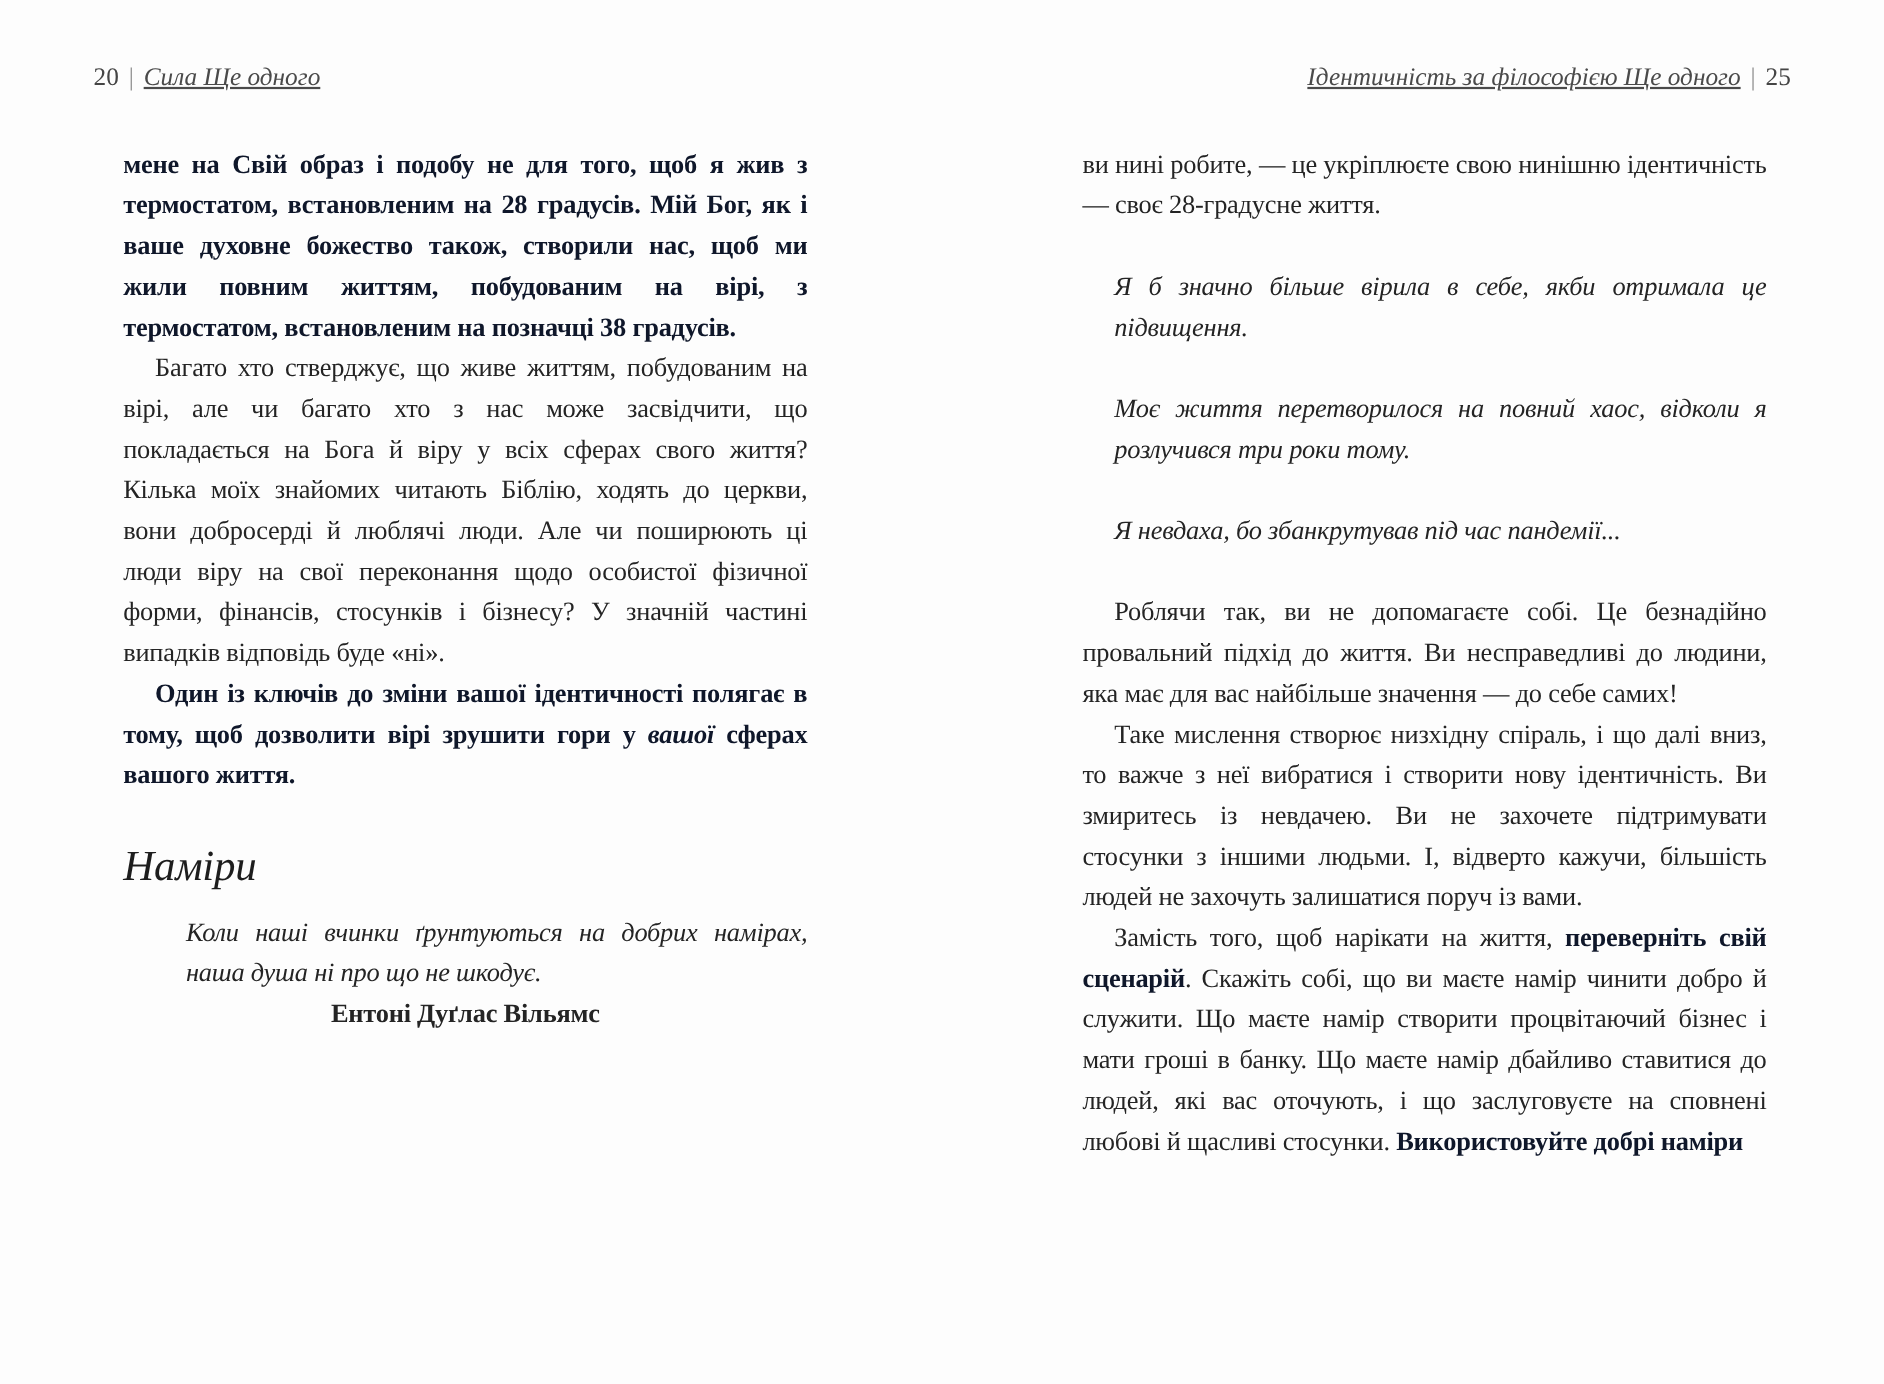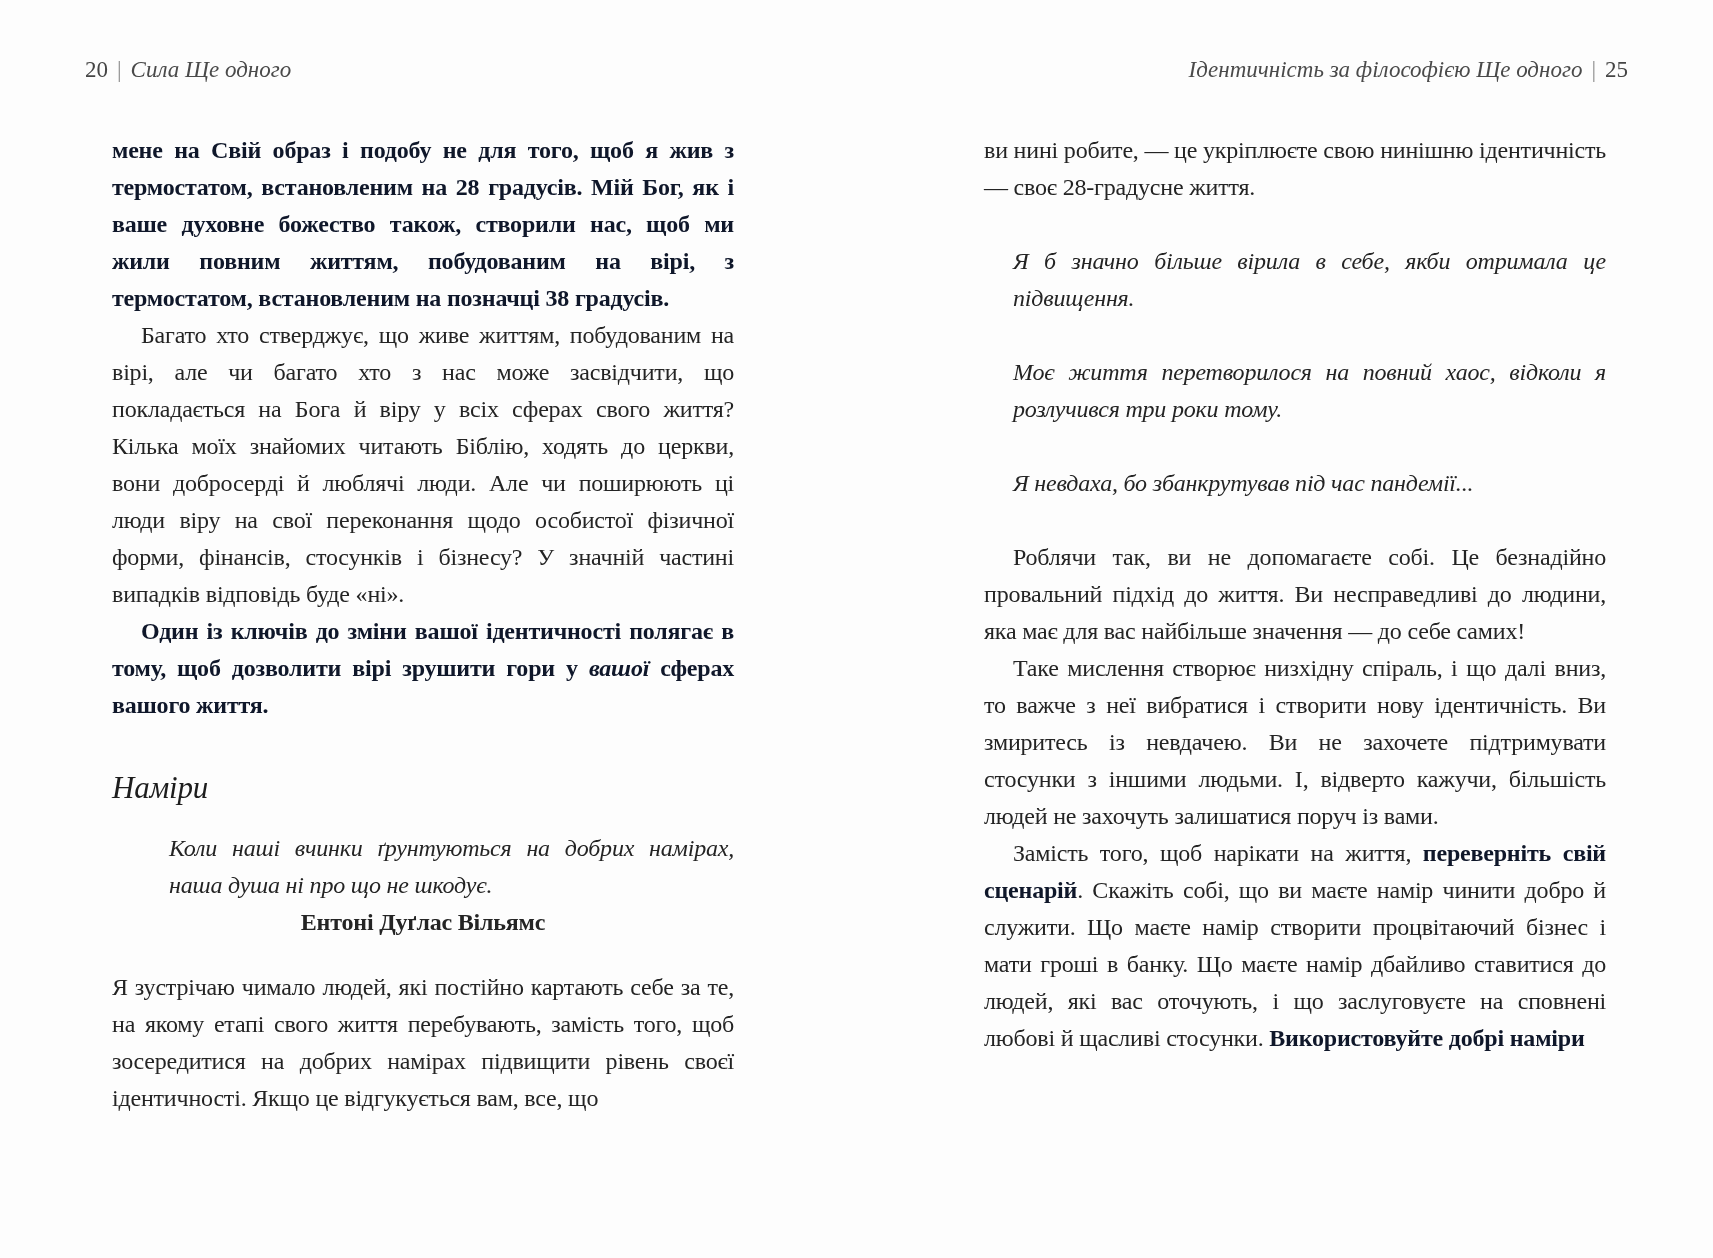--- a/index.html
+++ b/index.html
@@ -15,21 +15,21 @@
   .running-header {
     position: absolute;
     top: 56px;
     font-size: 23px;
     line-height: 28px;
     color: #454545;
     white-space: nowrap;
   }
   .header-left  { left: 85px; }
   .header-right { right: 85px; text-align: right; }
-  .running-title { font-style: italic; color: #4a4a4a; }
+  .running-title { font-style: italic; color: #4a4a4a; text-decoration: underline; }
   .header-sep {
     color: #909090;
     padding: 0 9px;
     font-weight: normal;
   }
   .page-col {
     position: absolute;
     top: 132px;
     width: 622px;
     text-align: justify;
@@ -43,21 +43,21 @@
   p.para.indent { text-indent: 29px; }
   p.gap-before { margin-top: 37px; }
   .b { font-weight: bold; color: #0f172a; }
   .i { font-style: italic; }
   p.quote { font-style: italic; }
   .col-left  p.quote { margin-left: 57px; }
   .col-right p.quote { margin-left: 29px; }
   h2.section-heading {
     font-style: italic;
     font-weight: normal;
-    font-size: 31px;
+    font-size: 39px;
     line-height: 40px;
     color: #1d1d1d;
     margin: 44px 0 22px 0;
     text-align: left;
   }
   p.attribution {
     margin: 0 0 28px 0;
     text-align: center;
     font-style: normal;
     font-weight: bold;
@@ -76,21 +76,20 @@
     <span class="running-title">Ідентичність за філософією Ще одного</span><span class="header-sep">|</span><span>25</span>
   </header>
 
   <main class="page-col col-left" id="col-left">
       <p class="para"><span class="b">мене на Свій образ і подобу не для того, щоб я жив з термостатом, встановленим на 28 градусів. Мій Бог, як і ваше духовне божество також, створили нас, щоб ми жили повним життям, побудованим на вірі, з термостатом, встановленим на позначці 38 градусів.</span></p>
       <p class="para indent"><span>Багато хто стверджує, що живе життям, побудованим на вірі, але чи багато хто з нас може засвідчити, що покладається на Бога й віру у всіх сферах свого життя? Кілька моїх знайомих читають Біблію, ходять до церкви, вони добросерді й люблячі люди. Але чи поширюють ці люди віру на свої переконання щодо особистої фізичної форми, фінансів, стосунків і бізнесу? У значній частині випадків відповідь буде «ні».</span></p>
       <p class="para indent"><span class="b">Один із ключів до зміни вашої ідентичності полягає в тому, щоб дозволити вірі зрушити гори у </span><span class="b i">вашої</span><span class="b"> сферах вашого життя.</span></p>
       <h2 class="section-heading">Наміри</h2>
       <p class="para quote"><span class="i">Коли наші вчинки ґрунтуються на добрих намірах, наша душа ні про що не шкодує.</span></p>
       <p class="attribution">Ентоні Дуґлас Вільямс</p>
-      <p class="para"><span>Я зустрічаю чимало людей, які постійно картають себе за те, на якому етапі свого життя перебувають, замість того, щоб зосередитися на добрих намірах підвищити рівень своєї ідентичності. Якщо це відгукується вам, все, що</span></p>
     </main>
   <main class="page-col col-right" id="col-right">
       <p class="para"><span>ви нині робите, — це укріплюєте свою нинішню ідентичність — своє 28-градусне життя.</span></p>
       <p class="para quote gap-before"><span class="i">Я б значно більше вірила в себе, якби отримала це підвищення.</span></p>
       <p class="para quote gap-before"><span class="i">Моє життя перетворилося на повний хаос, відколи я розлучився три роки тому.</span></p>
       <p class="para quote gap-before"><span class="i">Я невдаха, бо збанкрутував під час пандемії...</span></p>
       <p class="para indent gap-before"><span>Роблячи так, ви не допомагаєте собі. Це безнадійно провальний підхід до життя. Ви несправедливі до людини, яка має для вас найбільше значення — до себе самих!</span></p>
       <p class="para indent"><span>Таке мислення створює низхідну спіраль, і що далі вниз, то важче з неї вибратися і створити нову ідентичність. Ви змиритесь із невдачею. Ви не захочете підтримувати стосунки з іншими людьми. І, відверто кажучи, більшість людей не захочуть залишатися поруч із вами.</span></p>
       <p class="para indent"><span>Замість того, щоб нарікати на життя, </span><span class="b">переверніть свій сценарій</span><span>. Скажіть собі, що ви маєте намір чинити добро й служити. Що маєте намір створити процвітаючий бізнес і мати гроші в банку. Що маєте намір дбайливо ставитися до людей, які вас оточують, і що заслуговуєте на сповнені любові й щасливі стосунки. </span><span class="b">Використовуйте добрі наміри</span></p>
     </main>

